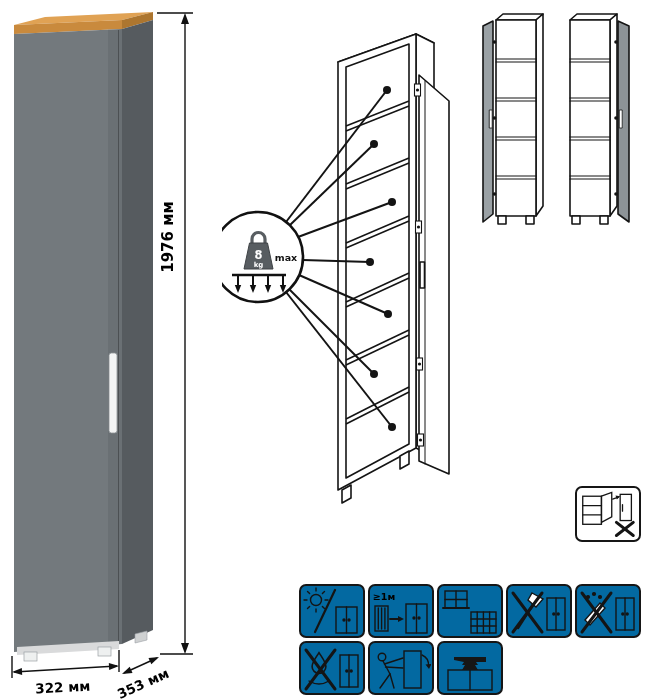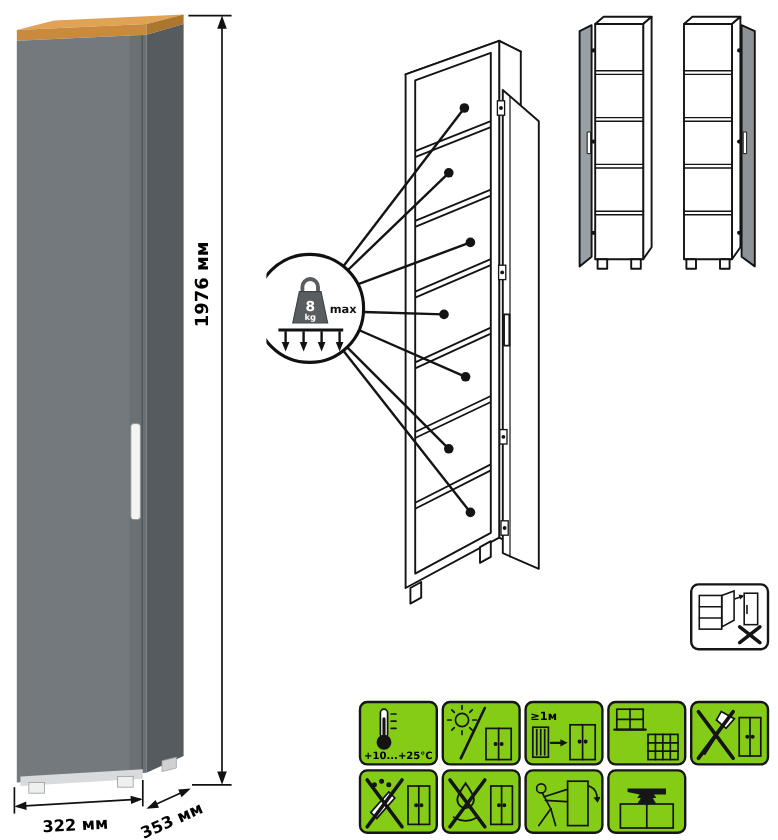--- a/index.html
+++ b/index.html
@@ -7,21 +7,21 @@
   body{background:#fff;font-family:"DejaVu Sans",sans-serif;position:relative;overflow:hidden}
   .sheet{position:absolute;inset:0;background:#fff}
   .abs{position:absolute}
   text{font-family:"DejaVu Sans",sans-serif}
   .t-dim{font-weight:700;fill:#000}
   .t-wt{font-weight:700;fill:#fff;text-anchor:middle}
   .t-max{font-weight:700;fill:#111;text-anchor:middle}
   .pic-label{font-weight:700;fill:#000;text-anchor:middle}
   .icon-grid{position:absolute;left:299px;top:584px;display:grid;
              grid-template-columns:repeat(5,66px);grid-auto-rows:54px;gap:3px}
-  .icon-box{border:2.2px solid #161616;border-radius:7px;background:#84cc16;
+  .icon-box{border:2.2px solid #161616;border-radius:7px;background:#0369a1;
             display:flex;align-items:center;justify-content:center}
   .standalone-box{position:absolute;left:575px;top:486px;width:66px;height:56px;
             border:2.2px solid #161616;border-radius:7px;background:#fff;
             display:flex;align-items:center;justify-content:center}
   .lineart{stroke:#141414;fill:#fff;stroke-width:1.6;stroke-linejoin:round;stroke-linecap:round}
   .thin{stroke:#141414;stroke-width:1.4;fill:none;stroke-linecap:round}
 </style>
 </head>
 <body>
 
@@ -226,33 +226,20 @@
       <g stroke="#141414" stroke-width="3.2" stroke-linecap="round">
         <line x1="40" y1="34" x2="58" y2="48"></line>
           <line x1="58" y1="34" x2="40" y2="48"></line>
       </g>
     </svg>
   </div>
 
   <div class="icon-grid">
 
 
-    <div class="icon-box">
-      <svg width="60" height="48" viewBox="0 0 60 48">
-        <g class="thin" stroke-width="1.6">
-          <rect x="15" y="4" width="6" height="24" rx="3" fill="#fff"></rect>
-          <line x1="18" y1="12" x2="18" y2="26" stroke-width="2.6"></line>
-          <circle cx="18" cy="31.5" r="5.5" fill="#141414"></circle>
-          <line x1="24" y1="8" x2="28" y2="8"></line>
-            <line x1="24" y1="14" x2="28" y2="14"></line>
-            <line x1="24" y1="20" x2="28" y2="20"></line>
-        </g>
-        <text class="pic-label" font-size="8.4" x="30" y="45.5">+10...+25°C</text>
-      </svg>
-    </div>
 
     <div class="icon-box">
       <svg width="60" height="48" viewBox="0 0 60 48">
         <g class="thin" stroke-width="1.6">
           <circle cx="14" cy="13" r="5.5" fill="none"></circle>
           <line x1="14" y1="4" x2="14" y2="1"></line>
             <line x1="14" y1="22" x2="14" y2="25"></line>
           <line x1="5" y1="13" x2="2" y2="13"></line>
             <line x1="23" y1="13" x2="26" y2="13"></line>
           <line x1="7.6" y1="6.6" x2="5.5" y2="4.5"></line>

